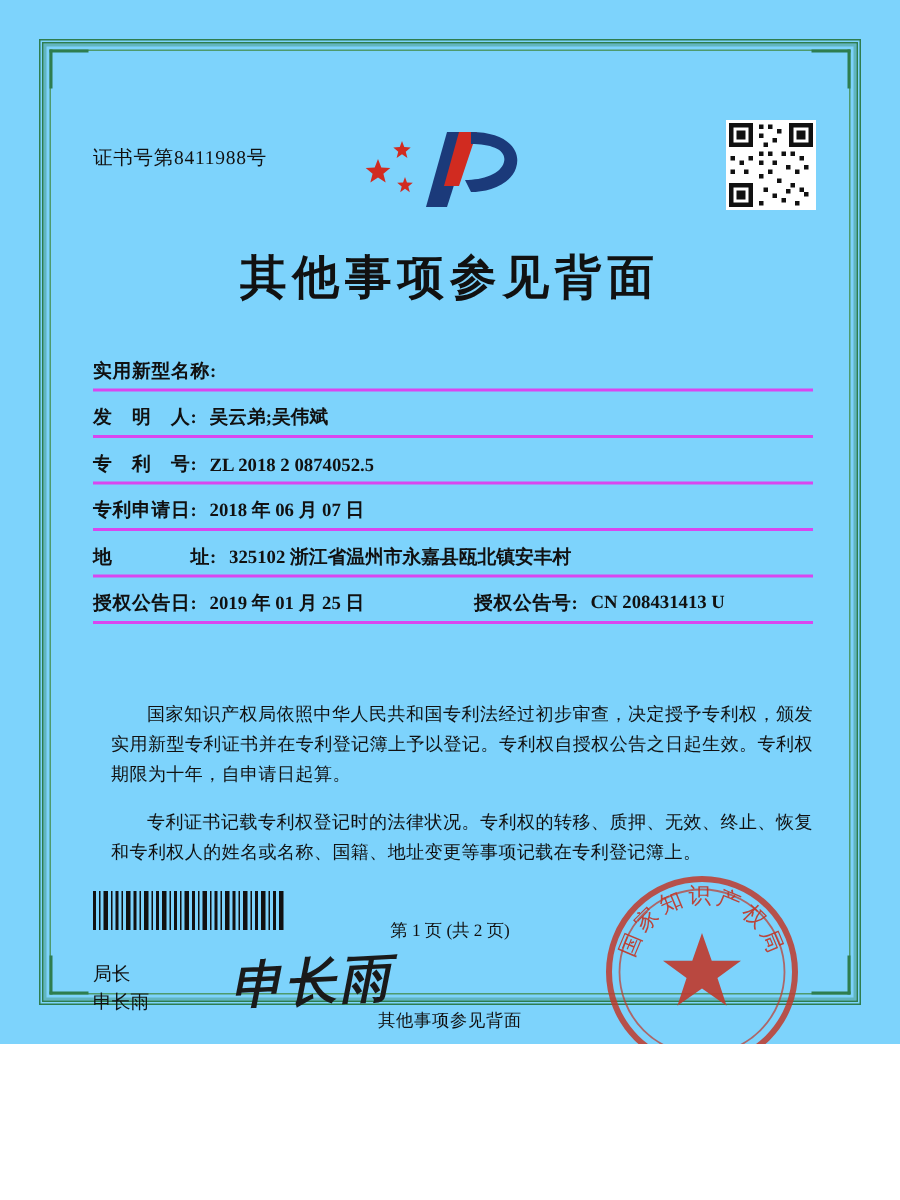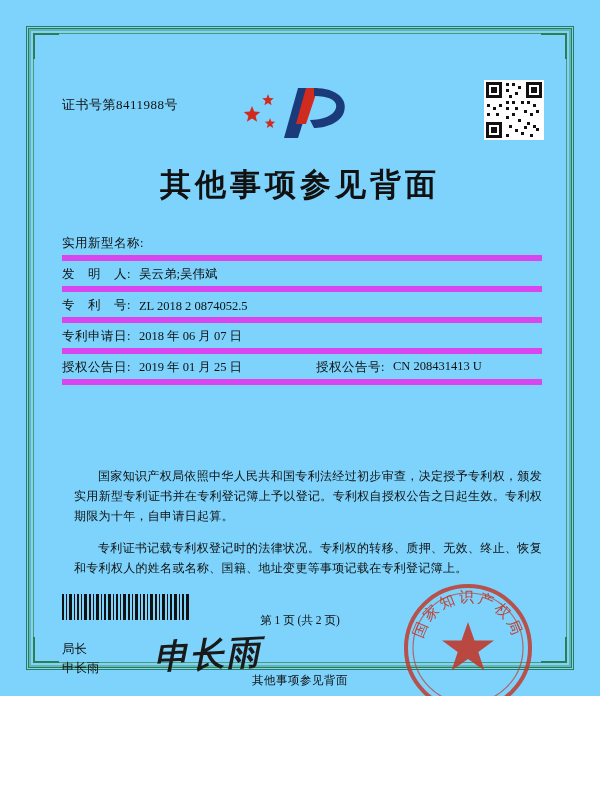--- a/index.html
+++ b/index.html
@@ -79,23 +79,24 @@
   }
 
   
   .fields {
     position: absolute;
     left: 18px; right: 14px; top: 186px;
   }
   .field-row {
     display: flex;
     align-items: flex-end;
-    border-bottom: 6px solid #d946ef;
+    border-bottom: 2px solid #d946ef;
     height: 31px;
     padding-bottom: 3px;
+    font-weight: bold;
   }
   .field-row.split {
     display: flex;
   }
   .f-label {
     font-size: 12.5px;
     color: #111;
     white-space: nowrap;
     letter-spacing: 0.5px;
   }
@@ -285,20 +286,24 @@
         <span class="f-label">专　利　号:</span>
         <span class="f-value">ZL 2018 2 0874052.5</span>
       </div>
 
       <div class="field-row">
         <span class="f-label">专利申请日:</span>
         <span class="f-value">2018 年 06 月 07 日</span>
       </div>
 
 
+      <div class="field-row">
+        <span class="f-label">地　　　　址:</span>
+        <span class="f-value">325102 浙江省温州市永嘉县瓯北镇安丰村</span>
+      </div>
 
       <div class="field-row split">
         <div class="half">
           <span class="f-label">授权公告日:</span>
           <span class="f-value">2019 年 01 月 25 日</span>
         </div>
         <div class="half right">
           <span class="f-label">授权公告号:</span>
           <span class="f-value">CN 208431413 U</span>
         </div>

